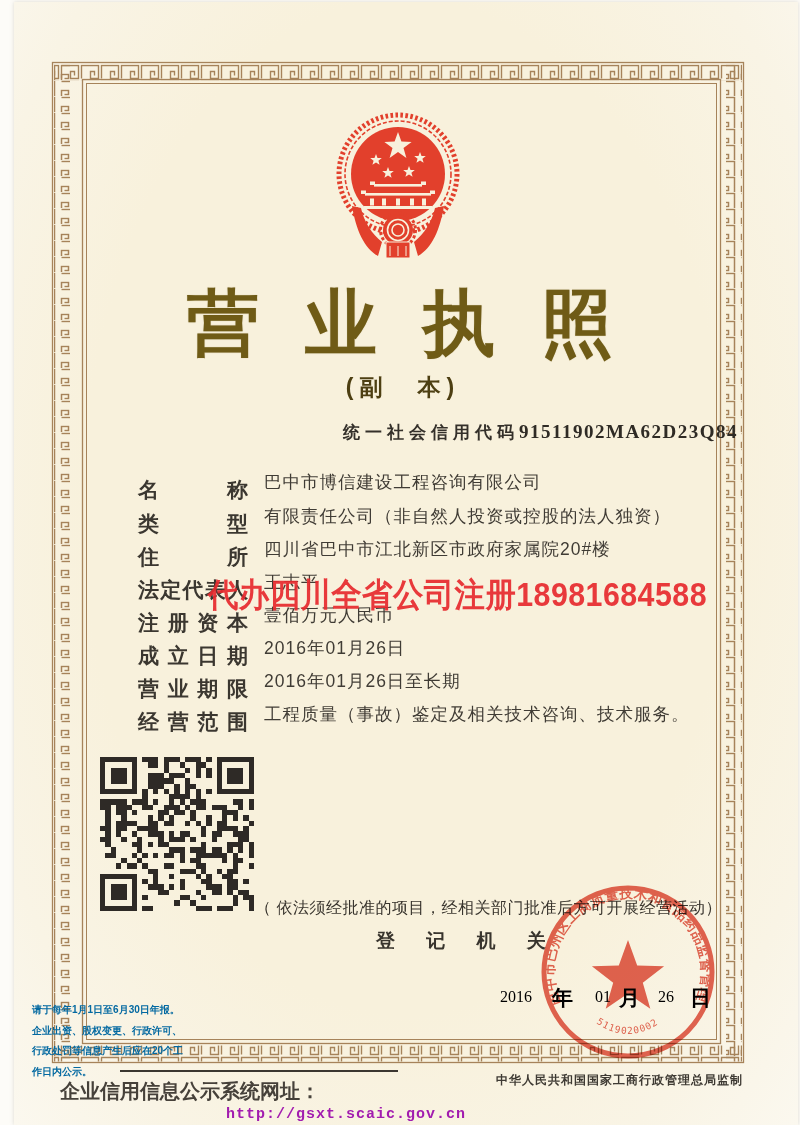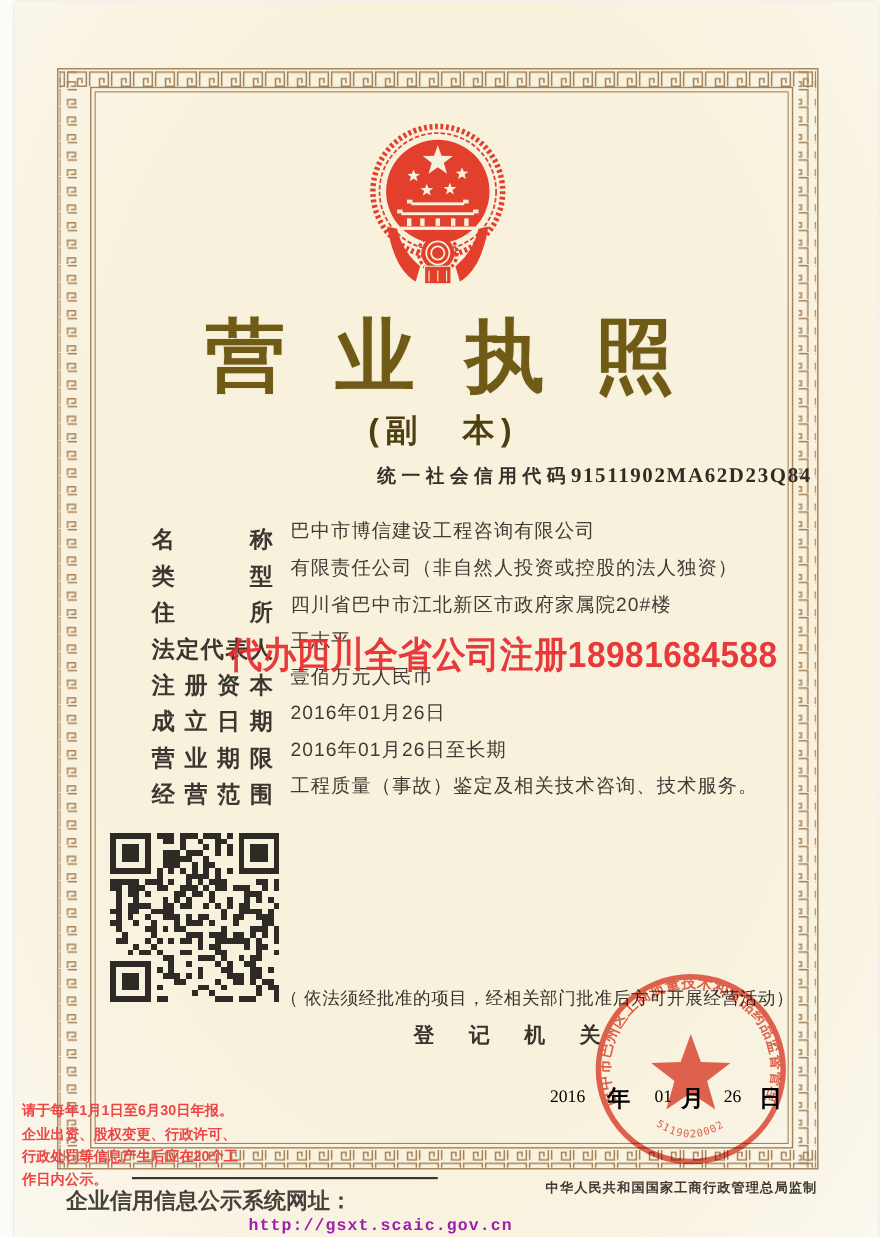--- a/index.html
+++ b/index.html
@@ -6,42 +6,42 @@
   .page{position:relative;width:800px;height:1125px;margin:0 auto;overflow:hidden;
         background:#fdfcf8;font-family:"Liberation Sans","DejaVu Sans",sans-serif;}
   .paper{position:absolute;left:14px;top:2px;right:2px;bottom:0;
          background:radial-gradient(ellipse at 50% 45%, #f8f1dc 58%, #f9f4e5 82%, #fbf8ef 100%);
          box-shadow:0 0 4px rgba(120,110,90,.25);}
   .abs{position:absolute;}
   svg{display:block;}
   .title{left:0;right:0;top:276px;text-align:center;font-size:72px;font-weight:bold;
          color:#6f5b16;letter-spacing:46px;text-indent:46px;white-space:nowrap;
          text-shadow:0 0 1px rgba(111,91,22,.4);}
-  .subtitle{left:0;right:0;top:372px;text-align:center;font-size:29px;font-weight:bold;
+  .subtitle{left:0;right:0;top:372px;text-align:center;font-size:23px;font-weight:bold;
             color:#4d3f12;letter-spacing:6px;text-indent:6px;}
   .codeline{left:343px;top:421px;display:flex;align-items:baseline;}
   .codelabel{font-size:17px;font-weight:bold;color:#34302a;letter-spacing:5px;}
   .codeval{font-size:19px;font-family:"Liberation Serif","DejaVu Serif",serif;font-weight:600;
            color:#2f2b25;letter-spacing:1.5px;}
   .frow{position:absolute;left:138px;display:flex;}
   .flabel{width:110px;font-size:21px;font-weight:600;color:#3b3730;
           display:flex;justify-content:space-between;margin-top:6px;letter-spacing:0;}
   .flabel span{display:inline-block;}
   .fvalue{margin-left:16px;font-size:17.5px;font-weight:500;color:#403c35;
           letter-spacing:1px;white-space:nowrap;}
   .watermark{left:208px;top:573px;font-size:33px;font-weight:700;color:#e72a2e;
              white-space:nowrap;transform:scaleX(.92);transform-origin:left top;
              letter-spacing:0.5px;opacity:.92;}
   .approval{left:255px;top:898px;font-size:16px;font-weight:400;color:#38342d;letter-spacing:.5px;}
   .regauth{left:376px;top:928px;font-size:19px;font-weight:700;color:#38342d;letter-spacing:13px;}
   .dateline{left:500px;top:984px;display:flex;align-items:baseline;color:#000000;}
   .d-num{font-family:"Liberation Serif","DejaVu Serif",serif;font-size:16px;position:relative;top:-3px;}
   .d-cjk{font-size:21px;font-weight:700;}
-  .notice{left:20px;top:1000px;width:245px;font-size:13px;font-weight:600;
-          color:#ef4444;line-height:20.5px;}
+  .notice{left:32px;top:1000px;width:245px;font-size:10px;font-weight:600;
+          color:#0369a1;line-height:20.5px;}
   .weblabel{left:60px;top:1078px;font-size:20px;font-weight:600;color:#46413a;}
   .weburl{left:226px;top:1106px;font-size:15px;font-weight:700;letter-spacing:1px;
           font-family:Liberation Mono, monospace;color:#a21caf;}
   .urlline{left:120px;top:1070px;width:278px;height:2px;background:#3b3730;}
   .issuer{left:496px;top:1072px;font-size:12px;font-weight:600;color:#3e3a33;letter-spacing:1px;}
   .sealwrap{left:538px;top:882px;width:180px;height:180px;opacity:.85;mix-blend-mode:multiply;}
   .qrwrap{left:100px;top:757px;width:154px;height:154px;}
 </style>
 </head>
 <body>

